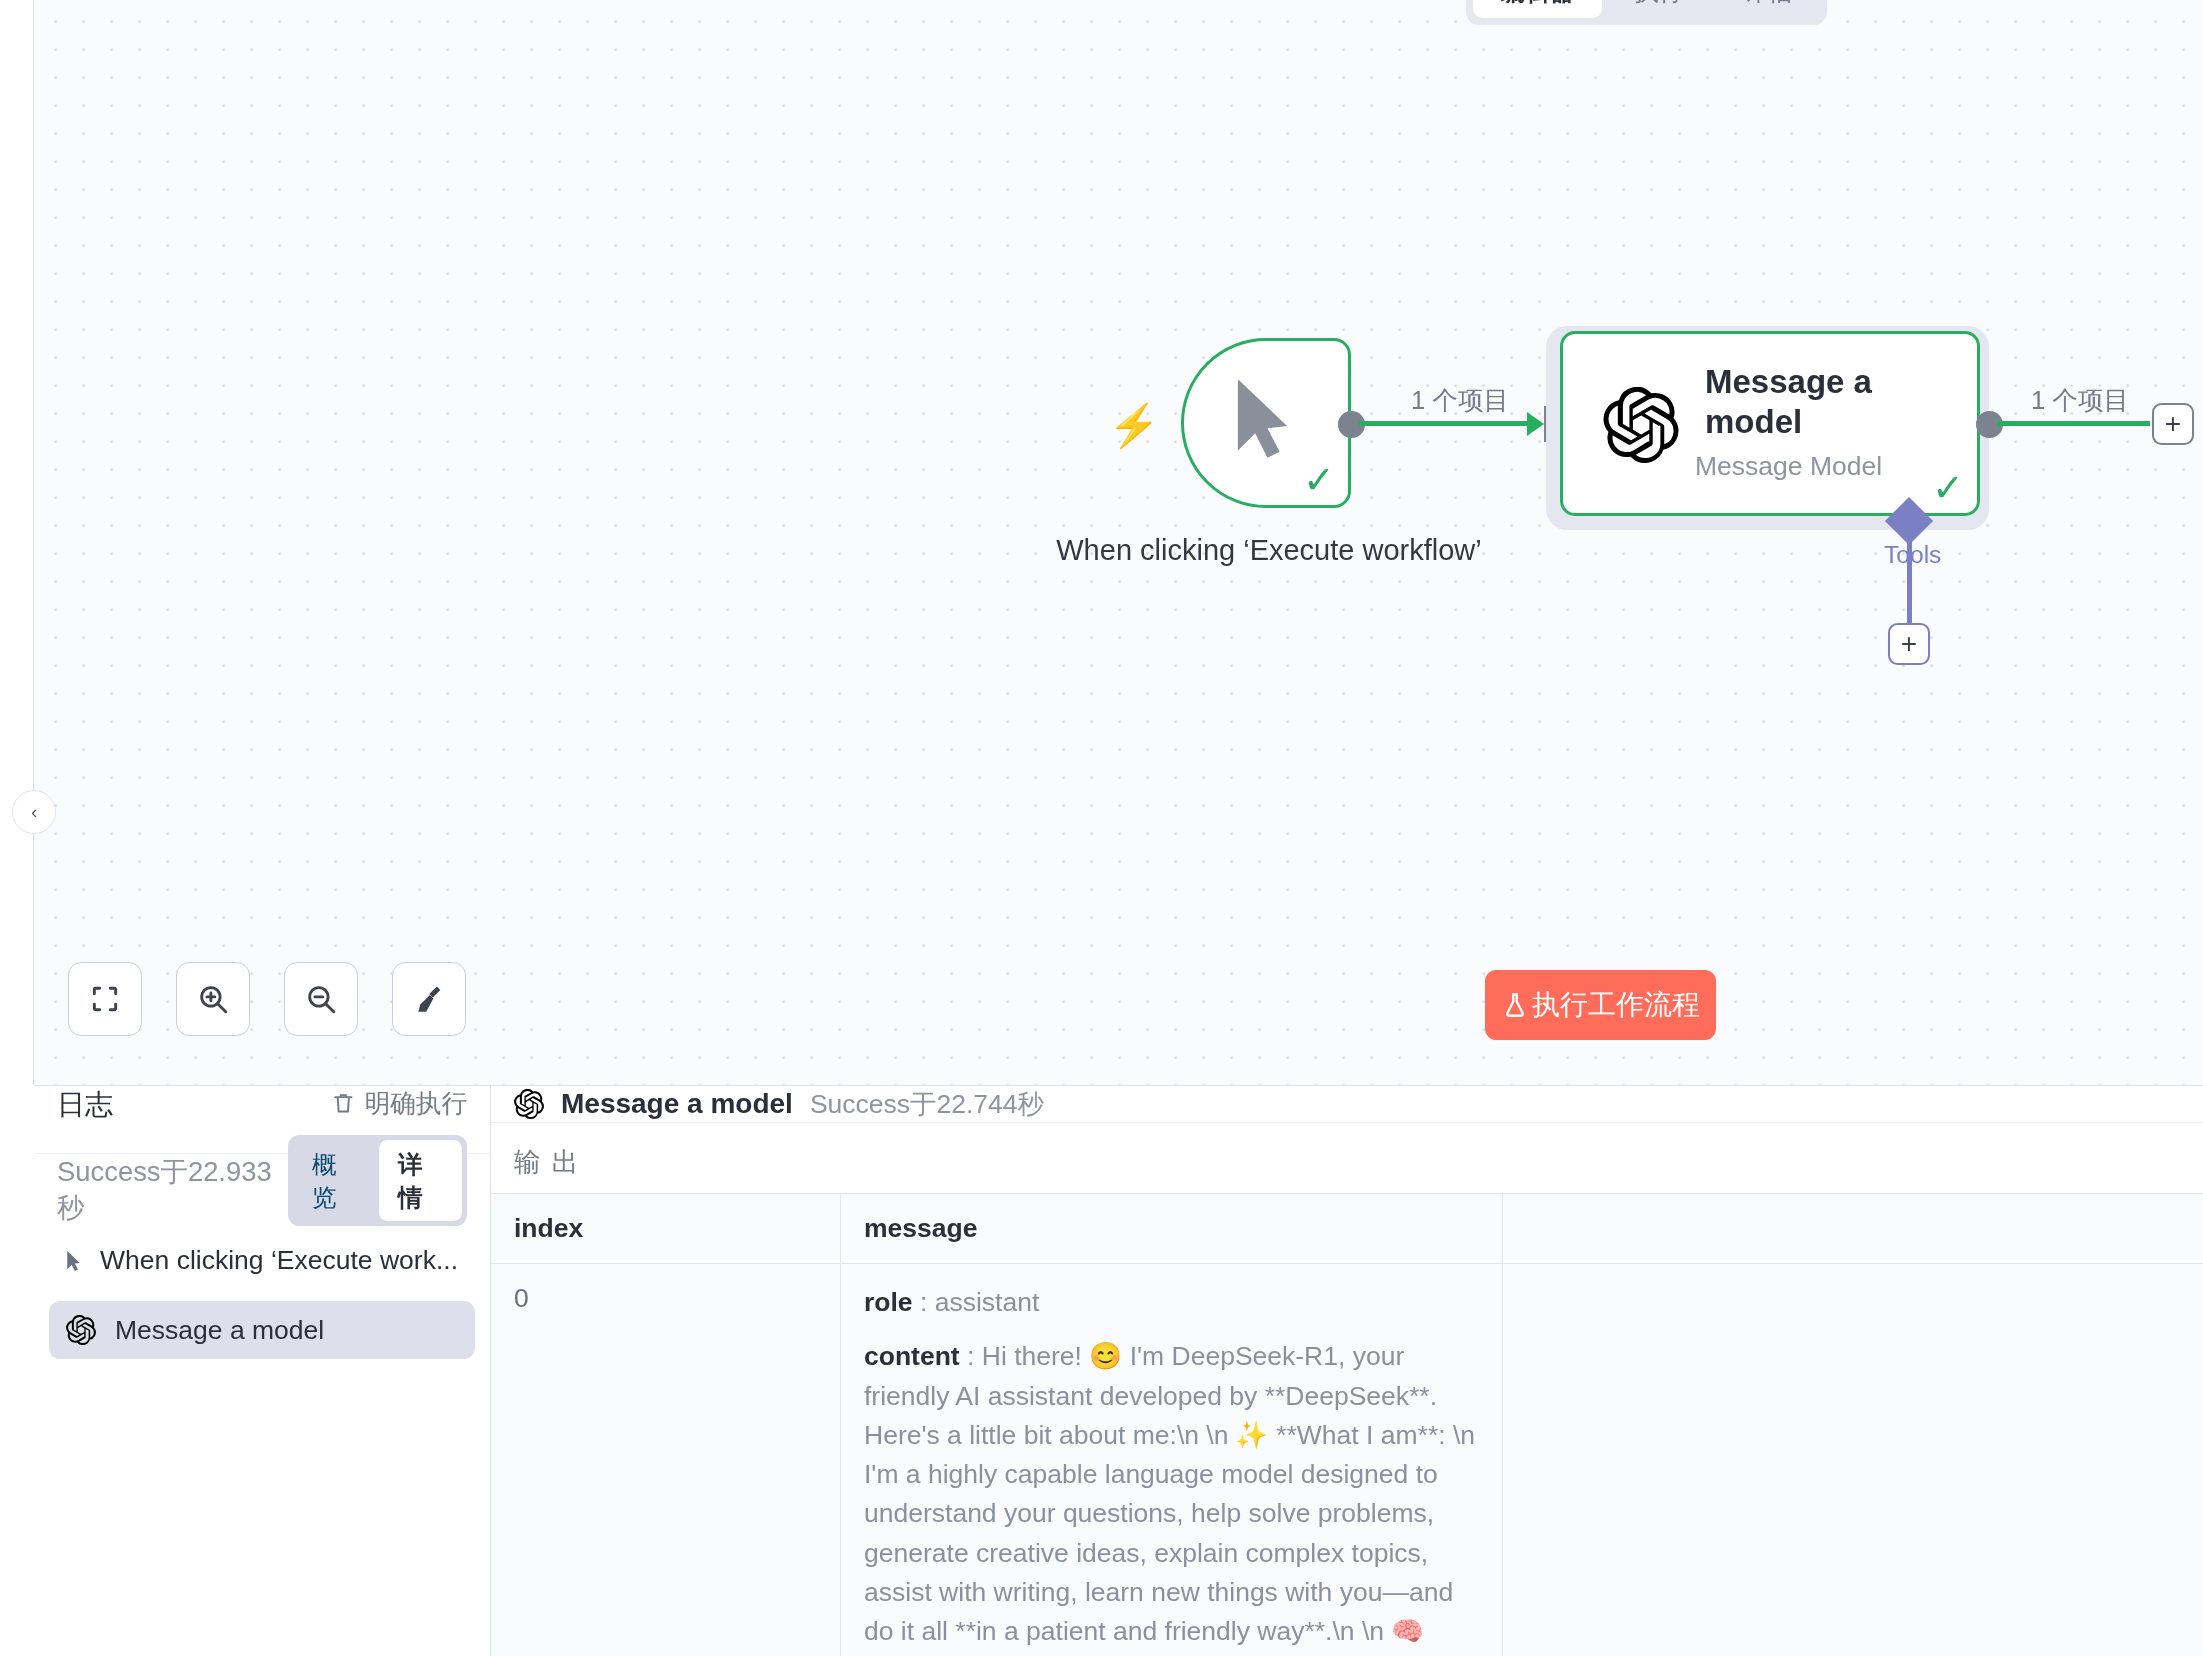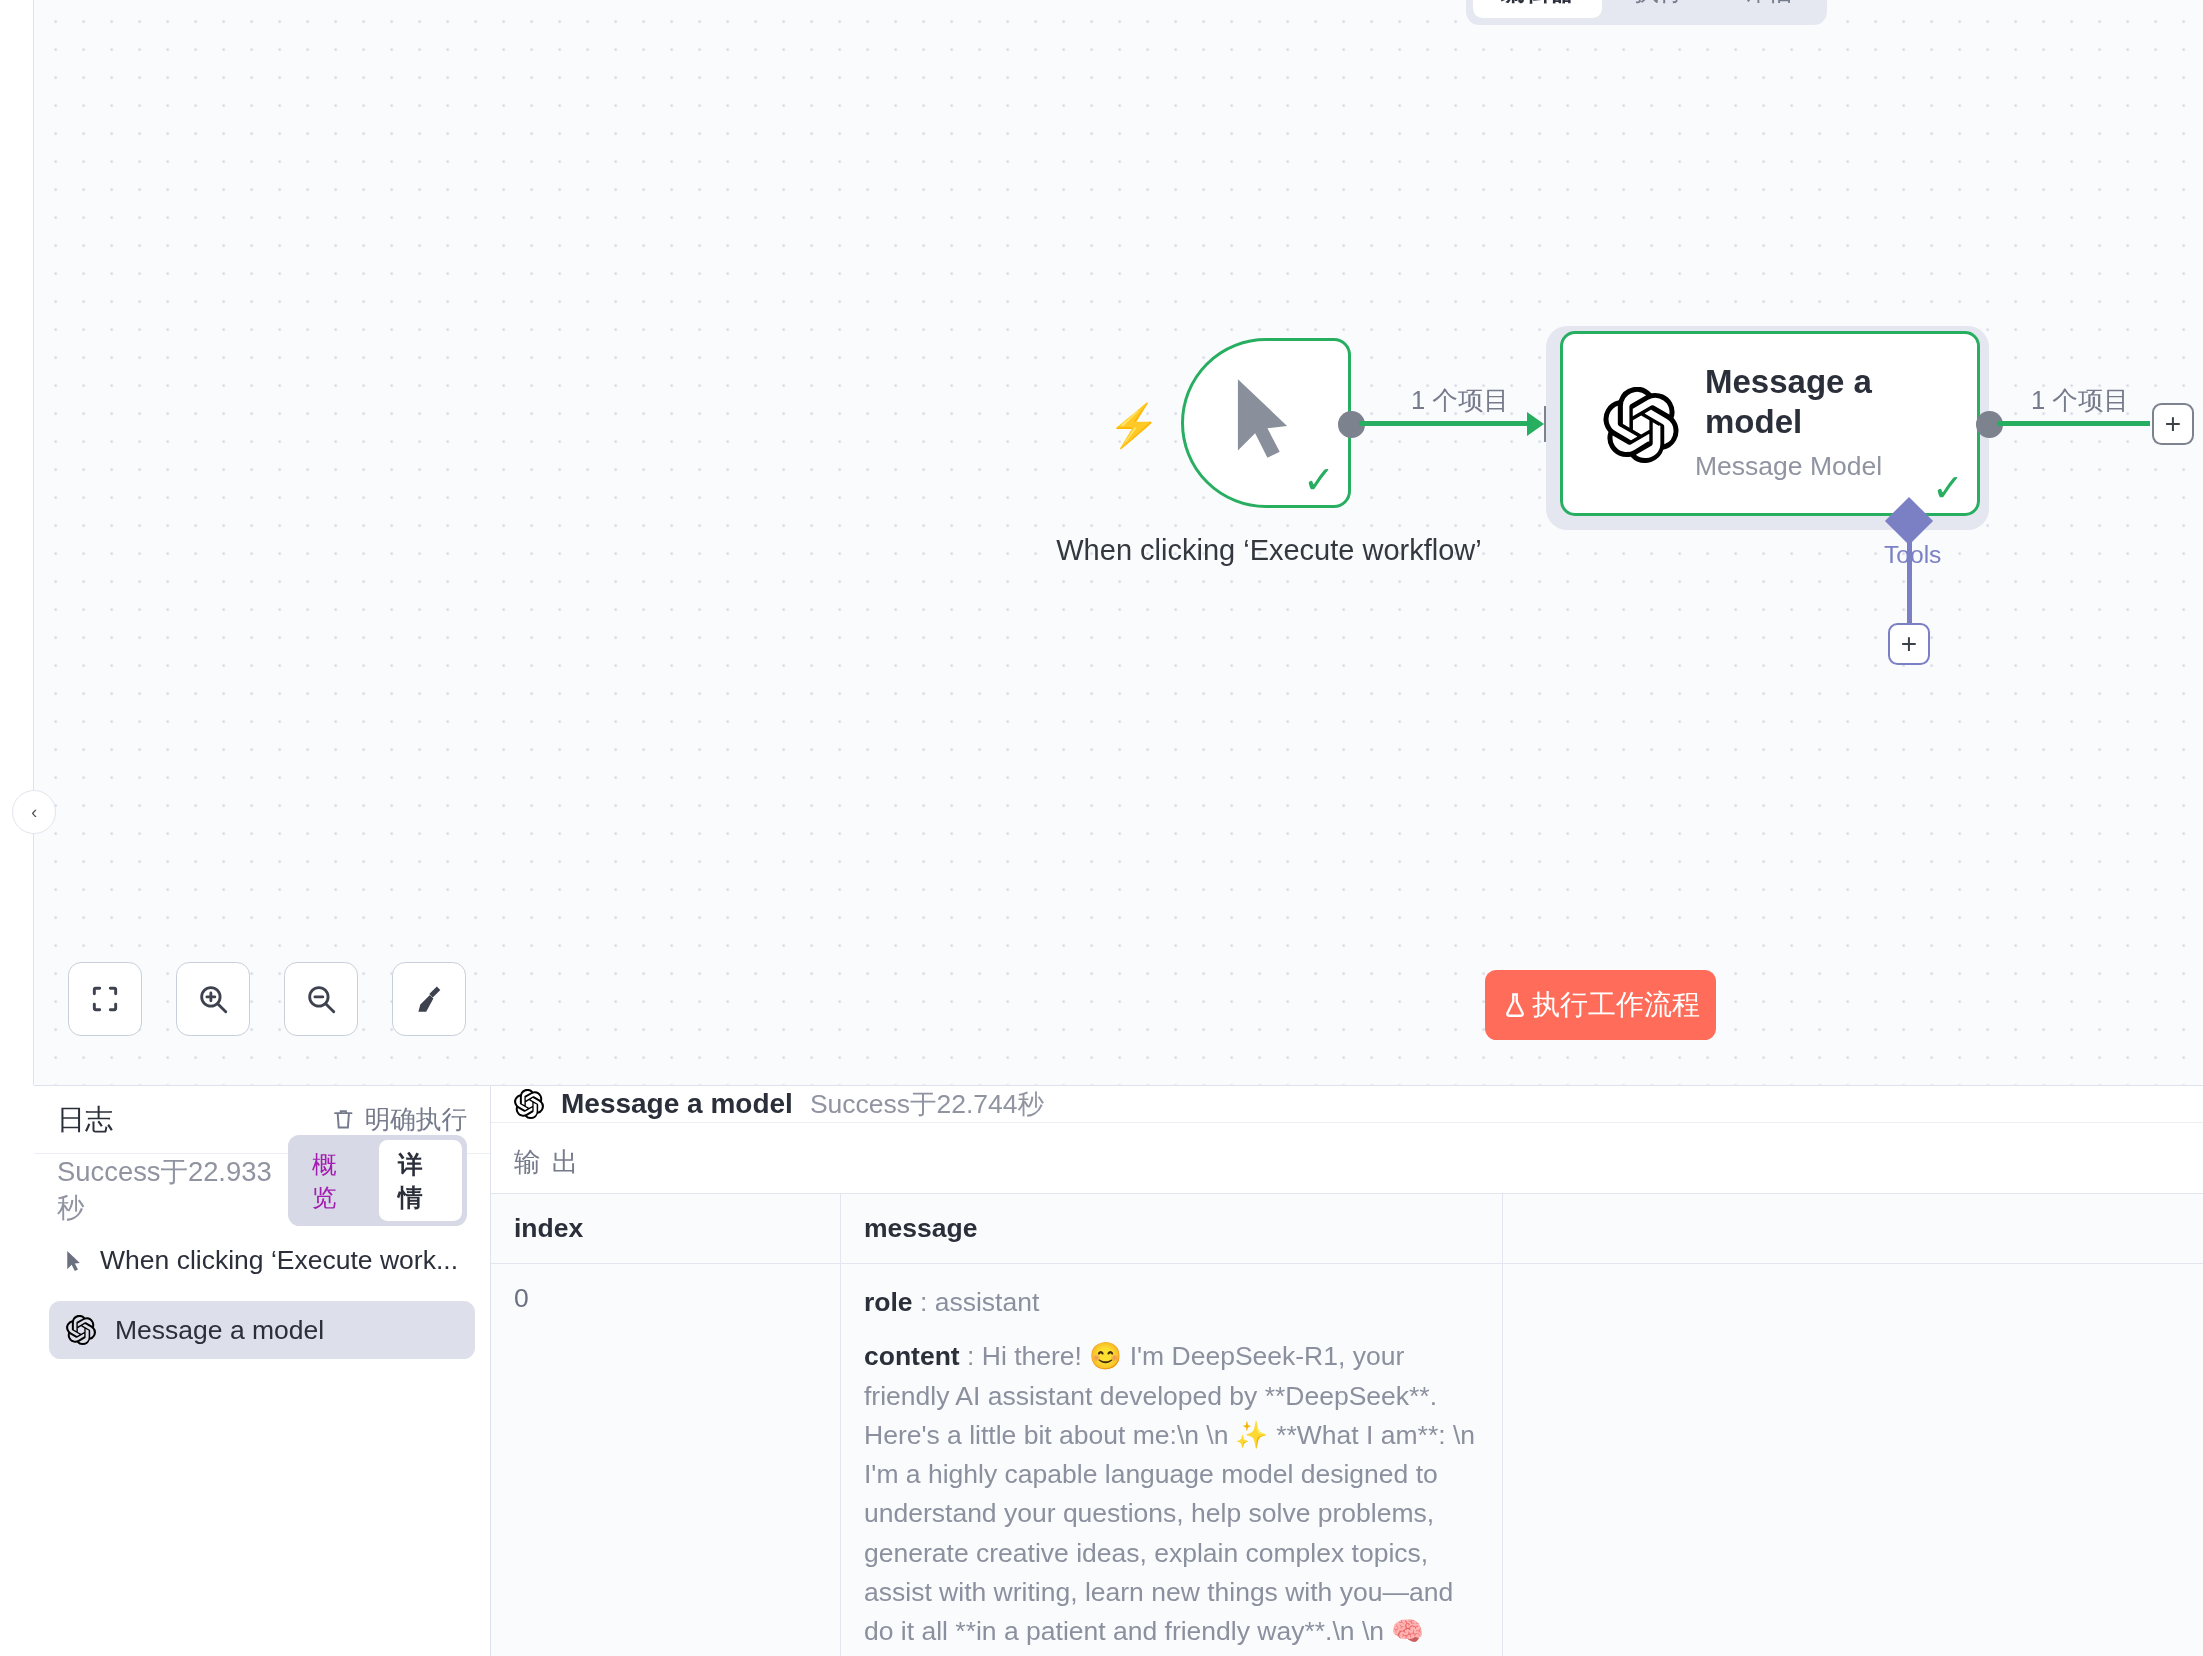--- a/index.html
+++ b/index.html
@@ -143,34 +143,34 @@
     font-size: 28px; font-family: "Liberation Sans", sans-serif;
   }
 
   
   .bottom {
     position: absolute; left: 34px; top: 1085px; right: 0; bottom: 0;
     background: #fff; border-top: 1.9px solid #dfe2ec; display: flex;
   }
   .logs-pane { width: 457px; border-right: 1.9px solid #dfe2ec; display: flex; flex-direction: column; }
   .logs-head {
-    height: 68px; display: flex; align-items: center; justify-content: space-between;
+    height: 68px; display: flex; align-items: flex-start; justify-content: space-between;
     padding: 0 23px; border-bottom: 1.9px solid #eceef4; gap: 24px;
   }
   .logs-title { font-size: 28px; color: #2b2f3a; }
   .clear-exec { display: flex; align-items: center; gap: 9.5px; font-size: 25.6px; color: #767b8c; }
   .logs-sub {
     height: 72px; display: flex; align-items: flex-end; justify-content: space-between;
     padding: 0 23px;
   }
   .status-text { font-size: 27.4px; color: #9094a1; }
   .seg {
     background: #d7dae6; border-radius: 11.4px; padding: 4.7px; display: flex; gap: 2.8px;
   }
-  .seg div { padding: 7.6px 19px; border-radius: 8.5px; font-size: 24.6px; color: #a21caf; }
+  .seg div { padding: 7.6px 19px; border-radius: 8.5px; font-size: 24.6px; color: #0c4a6e; }
   .seg div.active { background: #fff; color: #2b2f3a; font-weight: 600; }
   .log-item {
     display: flex; align-items: center; gap: 19px;
     margin: 5.7px 15px; padding: 13.2px 17px; border-radius: 11.4px;
     font-size: 26.5px; color: #2b2f3a; white-space: nowrap;
   }
   .log-item.selected { background: #dde0ea; }
 
   
   .detail-pane { flex: 1; display: flex; flex-direction: column; overflow: hidden; }

